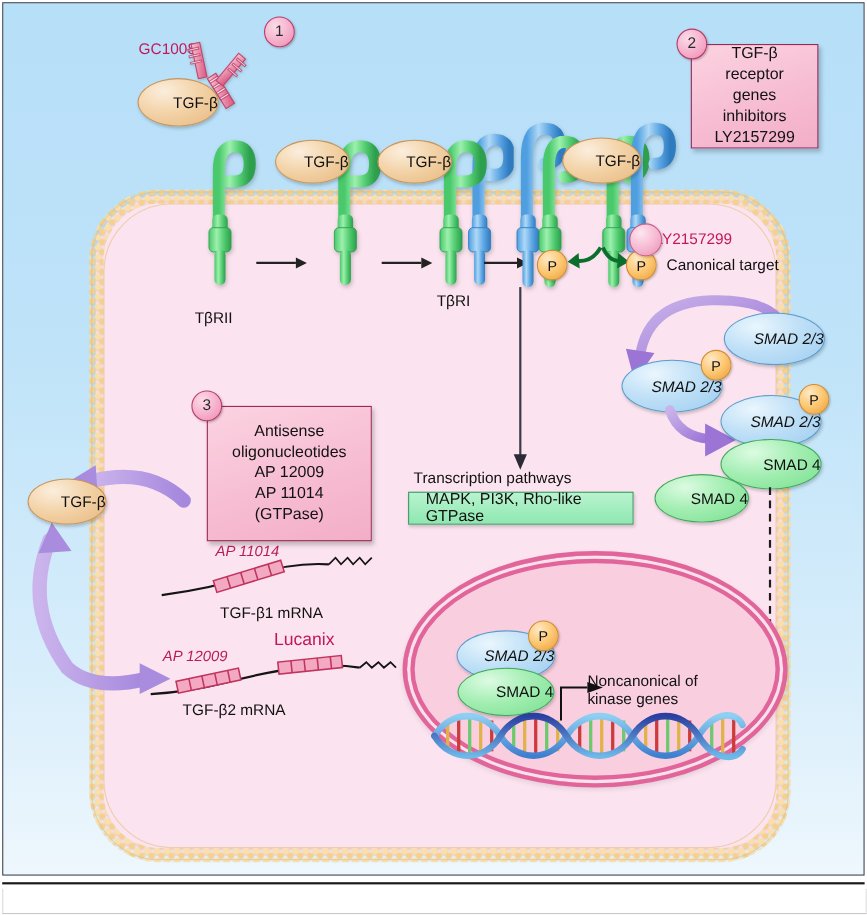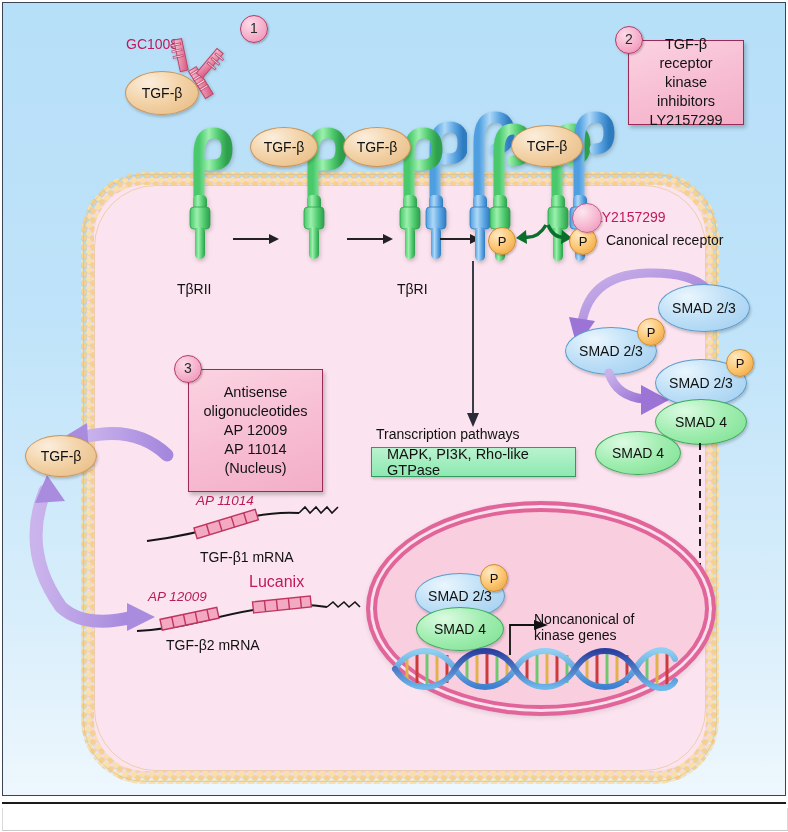--- a/index.html
+++ b/index.html
@@ -103,31 +103,32 @@
     background:linear-gradient(180deg,#b9f3cf 0%, #8ee8b1 100%);
     border:1.4px solid #2f9c5d;
     box-shadow:1px 2px 3px rgba(0,0,0,.18);
     display:flex;align-items:center;justify-content:center;
     font-size:14.5px;color:#111;
   }
 
   
   .oval{
     position:absolute;border-radius:50%;
-    display:flex;align-items:center;justify-content:center;
+    display:flex;align-items:center;justify-content:flex-end;
     font-size:14px;color:#101010;white-space:nowrap;
     box-shadow:1px 2px 3px rgba(0,0,0,.20);
   }
   .oval.tgf{
     background:radial-gradient(ellipse at 32% 26%, #fbeedd 0%, #f3d3a8 45%, #e6b87e 100%);
     border:1.2px solid #c9945a;
   }
   .oval.smad23{
     background:radial-gradient(ellipse at 32% 26%, #eaf6fd 0%, #bfe0f7 45%, #9ecdf0 100%);
     border:1.2px solid #5d9ccb;
+    font-style:italic;
   }
   .oval.smad4{
     background:radial-gradient(ellipse at 32% 26%, #dcfbe2 0%, #a4eeb3 45%, #78e08e 100%);
     border:1.2px solid #3fa85c;
   }
   .pcircle{
     position:absolute;width:26px;height:26px;border-radius:50%;
     background:radial-gradient(circle at 34% 28%, #ffe9c4 0%, #fcc56e 52%, #e79b3a 100%);
     border:1.1px solid #cf8c32;
     display:flex;align-items:center;justify-content:center;
@@ -197,23 +198,23 @@
       </g>
     </svg>
 
     <div class="oval tgf" style="left:122px;top:68px;width:72px;height:42px;">
       <span>TGF-β</span>
     </div>
 
     <div class="badge" style="left:237px;top:12px;">1</div>
 
     <div class="badge" style="left:612px;top:23px;">2</div>
-    <div class="callout" style="left:625px;top:37px;width:116px;height:85px;">
+    <div class="callout" style="left:625px;top:37px;width:116px;height:95px;">
       <div class="line">TGF-β receptor</div>
-      <div class="line">kinase</div>
+      <div class="line">genes</div>
       <div class="line">inhibitors</div>
       <div class="line">LY2157299</div>
     </div>
 
     <div class="rec" style="left:174px;top:118px;">
       <svg width="56" height="146" viewBox="0 0 56 146">
         <defs>
           <linearGradient id="grn" x1="0" y1="0" x2="1" y2="0">
             <stop offset="0" stop-color="#49c96b"></stop>
               <stop offset=".35" stop-color="#9cf0ad"></stop>
@@ -267,21 +268,21 @@
         <rect x="44" y="106" width="10" height="32" rx="5" fill="url(#blu)"></rect>
         <path d="M22 78 L22 34 Q22 12 36 12 Q50 12 50 28 Q50 44 36 44 L30 44" fill="none" stroke="url(#grn)" stroke-width="11" stroke-linecap="round"></path>
         <rect x="16" y="74" width="14" height="34" rx="5" fill="url(#grn)"></rect>
         <rect x="13" y="86" width="20" height="22" rx="4" fill="url(#grn)" stroke="#2d9f4d" stroke-width=".8"></rect>
         <rect x="18" y="106" width="10" height="32" rx="5" fill="url(#grn)"></rect>
       </svg>
     </div>
     <div class="oval tgf" style="left:340px;top:124px;width:66px;height:38px;">
       <span>TGF-β</span>
     </div>
-    <div class="lbl" style="left:394px;top:278px;">TβRI</div>
+    <div class="lbl" style="left:394px;top:262px;">TβRI</div>
 
     <svg class="arrow-svg" style="left:435px;top:228px;" width="44" height="16">
       <line x1="2" y1="8" x2="32" y2="8" stroke="#222" stroke-width="2"></line>
       <polygon points="32,3 42,8 32,13" fill="#222"></polygon>
     </svg>
 
     <div class="rec" style="left:458px;top:100px;">
       <svg width="160" height="172" viewBox="0 0 160 172">
 
         <path d="M18 96 L18 40 Q18 14 34 14 Q48 14 48 30 Q48 46 34 46" fill="none" stroke="url(#blu)" stroke-width="11" stroke-linecap="round"></path>
@@ -317,21 +318,21 @@
       <polygon points="18,9 8,17 19,23" fill="#0b6e2d"></polygon>
     </svg>
     <svg class="arrow-svg" style="left:541px;top:218px;" width="34" height="26">
       <path d="M4 4 Q10 18 22 16" fill="none" stroke="#0b6e2d" stroke-width="3.5"></path>
       <polygon points="18,9 28,17 17,23" fill="#0b6e2d"></polygon>
     </svg>
 
     <div class="inhib-circle" style="left:569px;top:200px;"></div>
     <div class="red-lbl" style="left:592px;top:206px;">LY2157299</div>
 
-    <div class="lbl" style="left:603px;top:229px;">Canonical receptor</div>
+    <div class="lbl" style="left:603px;top:229px;">Canonical target</div>
 
     <svg class="arrow-svg" style="left:462px;top:258px;" width="16" height="168">
       <line x1="8" y1="0" x2="8" y2="154" stroke="#3b3b4a" stroke-width="2"></line>
       <polygon points="2,152 8,166 14,152" fill="#2b2b38"></polygon>
     </svg>
 
     <div class="lbl" style="left:373px;top:423px;">Transcription pathways</div>
 
     <div class="greenbox" style="left:368px;top:444px;width:205px;height:30px;padding-left:15px;">
       <span>MAPK, PI3K, Rho-like GTPase</span>
@@ -435,26 +436,26 @@
           <line x1="252" y1="14" x2="252" y2="42" stroke="#6ec96e"></line>
           <line x1="262" y1="10" x2="262" y2="46" stroke="#e0b34a"></line>
           <line x1="272" y1="8" x2="272" y2="48" stroke="#cc3b3b"></line>
         </g>
         <path d="M0 28 C 15 4, 45 4, 60 28 S 105 52, 120 28 S 165 4, 180 28 S 225 52, 240 28 S 275 6, 280 18" fill="none" stroke="url(#h1)" stroke-width="6" stroke-linecap="round"></path>
         <path d="M0 28 C 15 52, 45 52, 60 28 S 105 4, 120 28 S 165 52, 180 28 S 225 4, 240 28 S 275 50, 280 40" fill="none" stroke="url(#h2)" stroke-width="6" stroke-linecap="round"></path>
       </g>
     </svg>
 
     <div class="badge" style="left:171px;top:352px;">3</div>
-    <div class="callout" style="left:185px;top:366px;width:135px;height:123px;">
+    <div class="callout" style="left:185px;top:366px;width:150px;height:123px;">
       <div class="line">Antisense</div>
       <div class="line">oligonucleotides</div>
       <div class="line">AP 12009</div>
       <div class="line">AP 11014</div>
-      <div class="line">(Nucleus)</div>
+      <div class="line">(GTPase)</div>
     </div>
 
     <svg class="arrow-svg" style="left:12px;top:418px;" width="180" height="230">
       <defs>
         <linearGradient id="pur2" x1="0" y1="0" x2="1" y2="0">
           <stop offset="0" stop-color="#cbb4ec"></stop>
             <stop offset="1" stop-color="#a587dd"></stop>
         </linearGradient>
       </defs>
 

